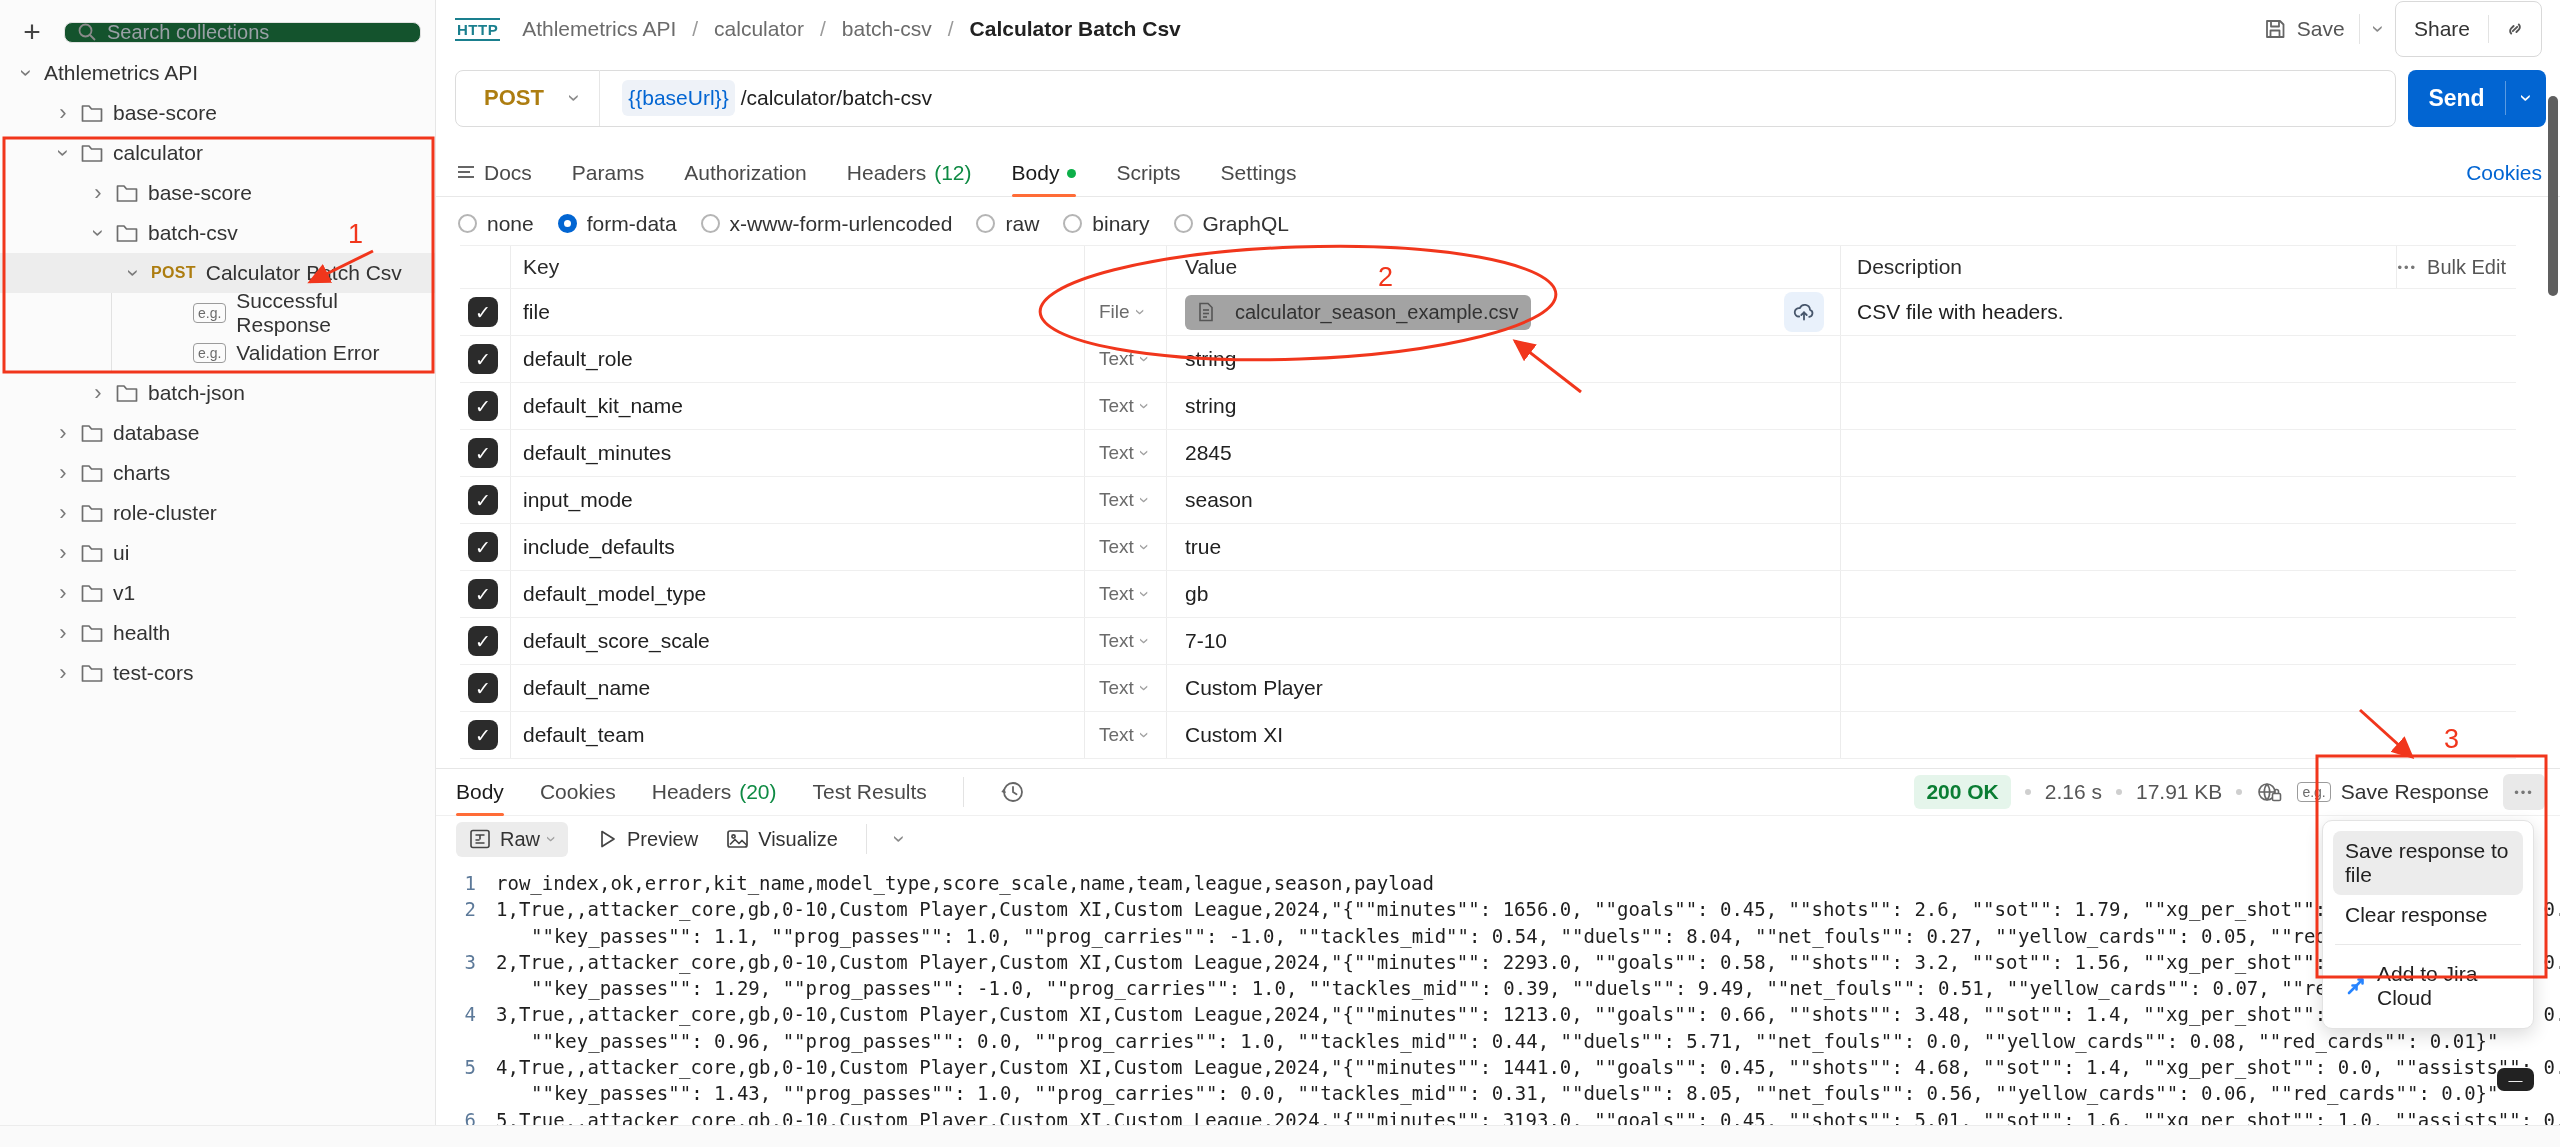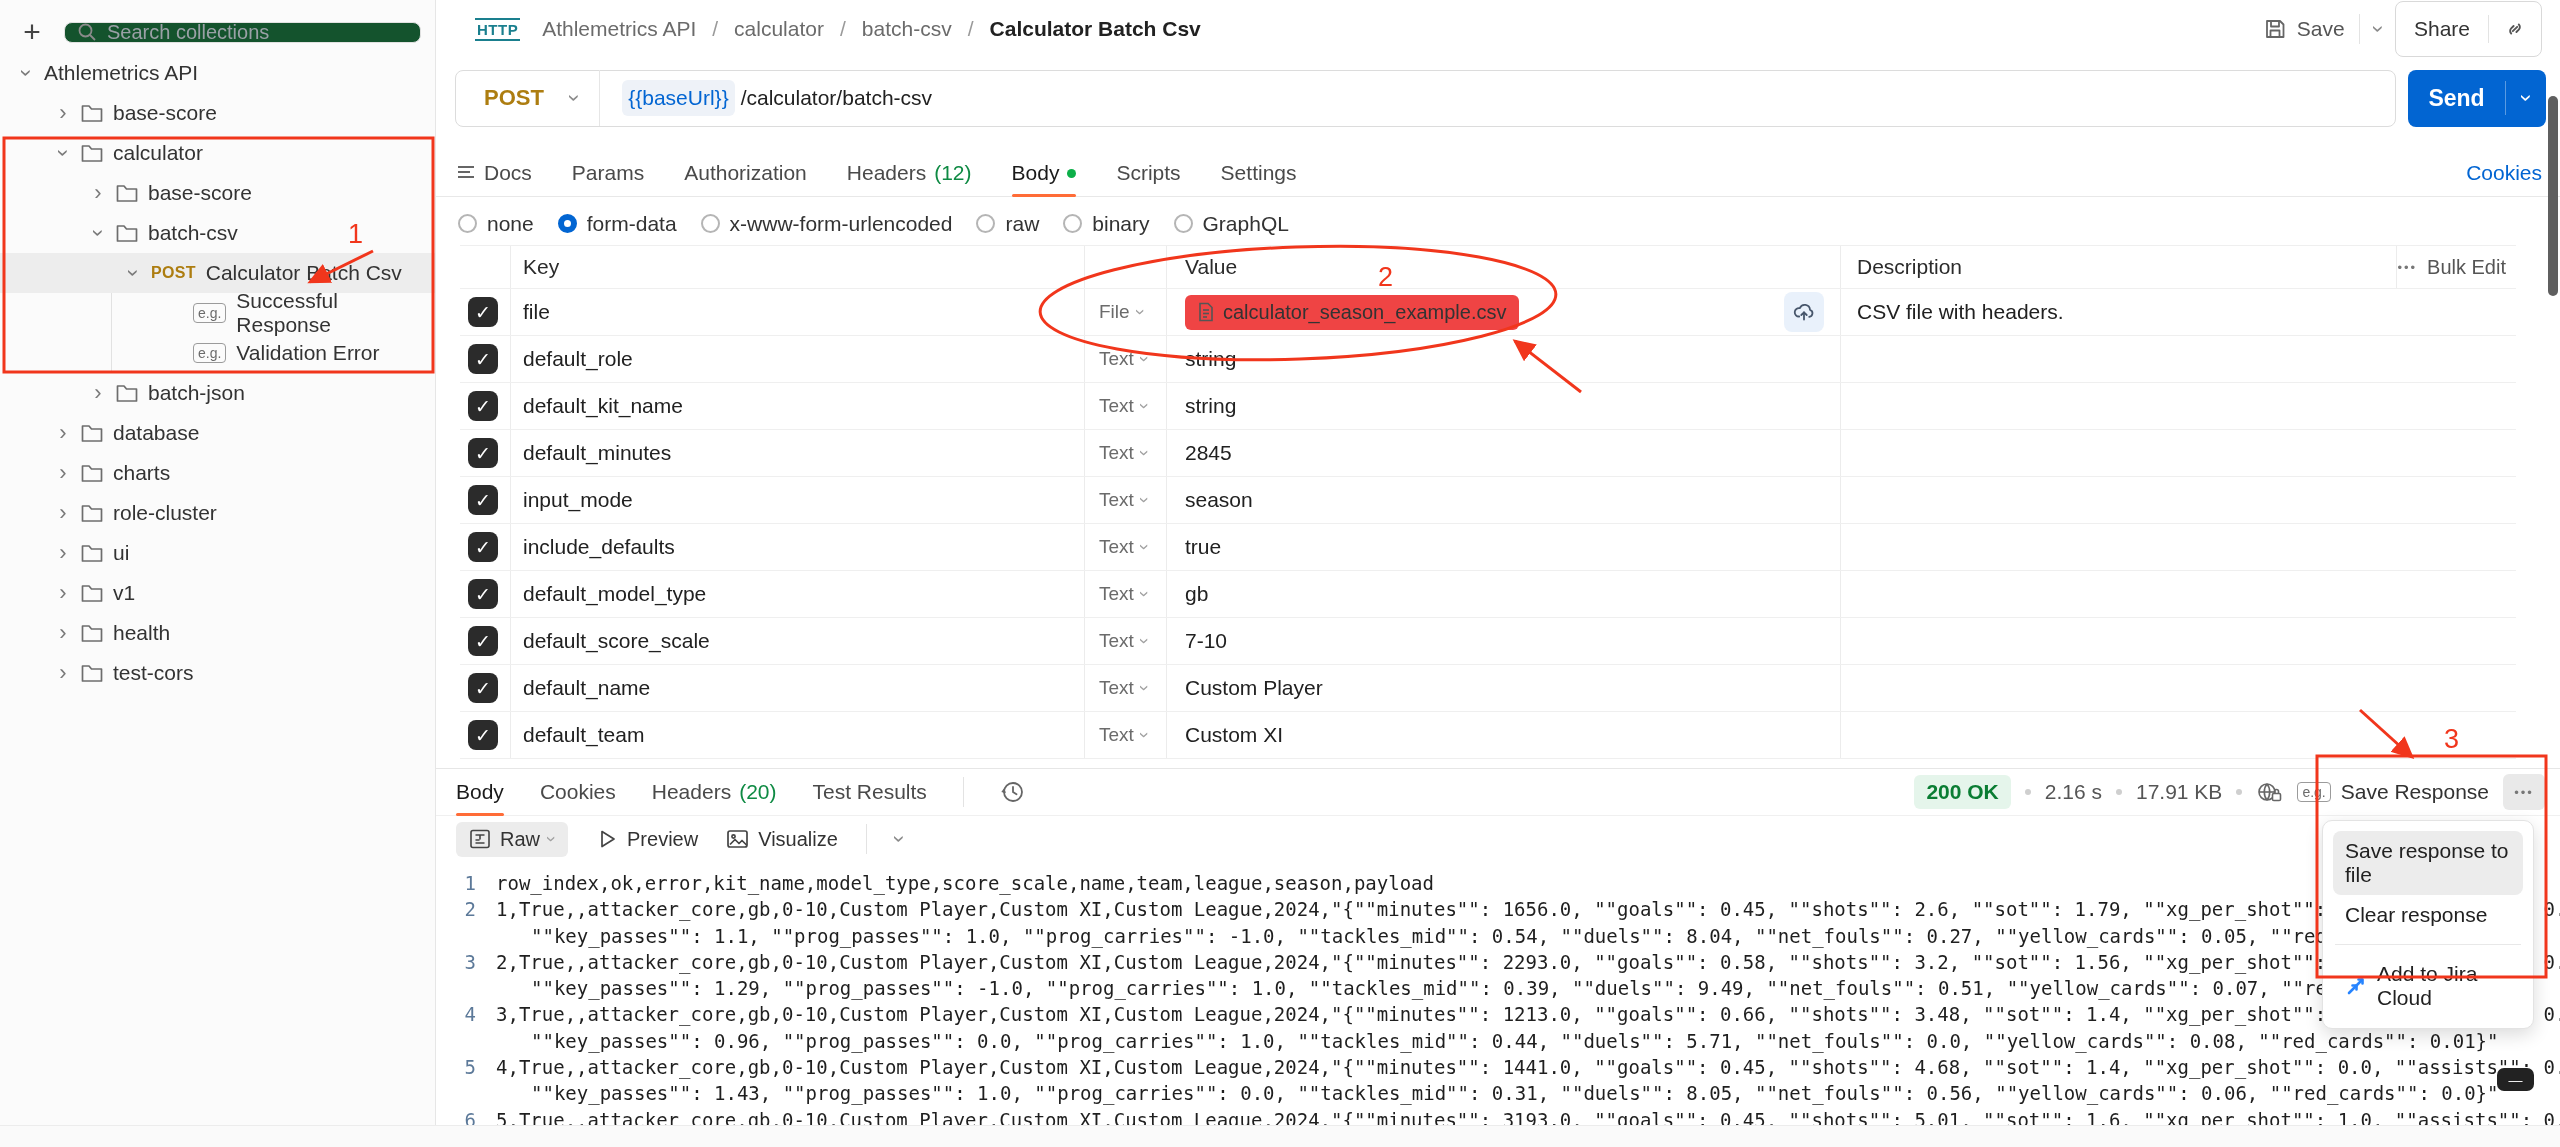--- a/index.html
+++ b/index.html
@@ -28,21 +28,21 @@
   .egbadge { border:1.6px solid #9b9b9b; color:#6b6b6b; font-size:14px; border-radius:4px; padding:1px 4px; line-height:1.2; }
   .guide { position:absolute; left:111px; top:293px; width:1px; height:80px; background:#e2e2e2; }
 
   
   .main { position:absolute; left:436px; top:0; width:2124px; height:1147px; background:#fff; }
 
   .topbar { position:absolute; left:0; top:0; right:0; height:58px; display:flex; align-items:center; padding:0 18px 0 19px; }
   .crumbs { display:flex; align-items:center; gap:16px; font-size:21px; color:#6b6b6b; }
   .crumb-sep { color:#9a9a9a; }
   .crumb-last { color:#212121; font-weight:700; }
-  .http-ic { color:#1a7f8e; font-weight:800; font-size:15px; border-top:2px solid #1a7f8e; border-bottom:2px solid #1a7f8e; padding:1px 2px; letter-spacing:.5px; margin-right:6px;margin-left:20px; }
+  .http-ic { color:#1a7f8e; font-weight:800; font-size:15px; border-top:2px solid #1a7f8e; border-bottom:2px solid #1a7f8e; padding:1px 2px; letter-spacing:.5px; margin-right:6px; }
   .top-actions { margin-left:auto; display:flex; align-items:center; gap:14px; }
   .save-grp { display:flex; align-items:center; gap:10px; color:#555; font-size:21px; cursor:pointer; }
   .vdiv { width:1px; height:30px; background:#e3e3e3; }
   .share-grp { display:flex; align-items:center; border:1px solid #d9d9d9; border-radius:8px; height:56px; overflow:hidden; }
   .share-btn { padding:0 18px; font-size:21px; color:#333; display:flex; align-items:center; height:100%; cursor:pointer; }
   .share-grp .vdiv { height:28px; }
   .link-btn { padding:0 14px; display:flex; align-items:center; height:100%; cursor:pointer; }
 
   .urlrow { position:absolute; left:0; top:62px; right:0; height:72px; display:flex; align-items:center; padding:0 14px 0 19px; gap:12px; }
   .urlbar { flex:1; height:57px; border:1px solid #dcdcdc; border-radius:8px; background:#fff; display:flex; align-items:center; }
@@ -79,21 +79,21 @@
   .frow.head { height:44px; border-top:1px solid #efefef; color:#2b2b2b; }
   .cell { height:100%; display:flex; align-items:center; }
   .c-key { border-left:1px solid #ececec; padding-left:12px; }
   .c-type { border-left:1px solid #ececec; padding-left:14px; gap:8px; color:#6b6b6b; font-size:19px; }
   .c-val { border-left:1px solid #ececec; padding-left:18px; }
   .c-desc { border-left:1px solid #ececec; padding-left:16px; }
   .c-bulk { justify-content:flex-end; padding-right:10px; gap:10px; color:#555; font-size:20px; }
   .frow.head .c-bulk { border-left:1px solid #ececec; }
   .tchev { display:inline-block; transform:rotate(90deg); color:#a0a0a0; font-size:18px; line-height:1; }
   .cbox { width:30px; height:30px; margin-left:8px; background:#2b2b2b; border-radius:8px; color:#fff; display:flex; align-items:center; justify-content:center; font-size:19px; cursor:pointer; }
-  .filechip { display:flex; align-items:center; gap:8px; background:#ef4444; border-radius:6px; padding:6px 12px; font-size:20px; color:#333; }
+  .filechip { display:flex; align-items:center; gap:20px; background:#a3a3a3; border-radius:6px; padding:6px 12px; font-size:20px; color:#333; }
   .upload-btn { margin-left:auto; margin-right:16px; width:40px; height:40px; background:#e9f1fb; border-radius:8px; display:flex; align-items:center; justify-content:center; cursor:pointer; }
   .dots-ic { letter-spacing:2px; color:#777; font-size:13px; }
 
   
   .response { position:absolute; left:0; top:768px; right:0; height:379px; border-top:1px solid #e6e6e6; background:#fff; }
   .resptabs { height:47px; display:flex; align-items:center; gap:36px; padding:0 15px 0 20px; font-size:21px; color:#4a4a4a; border-bottom:1px solid #f0f0f0; }
   .respmeta { margin-left:auto; display:flex; align-items:center; gap:14px; }
   .status-pill { background:#e5f5eb; color:#0a7d33; font-weight:700; border-radius:6px; padding:5px 12px; font-size:21px; }
   .mdot { width:6px; height:6px; border-radius:50%; background:#cfcfcf; }
   .mtxt { color:#555; font-size:21px; }

